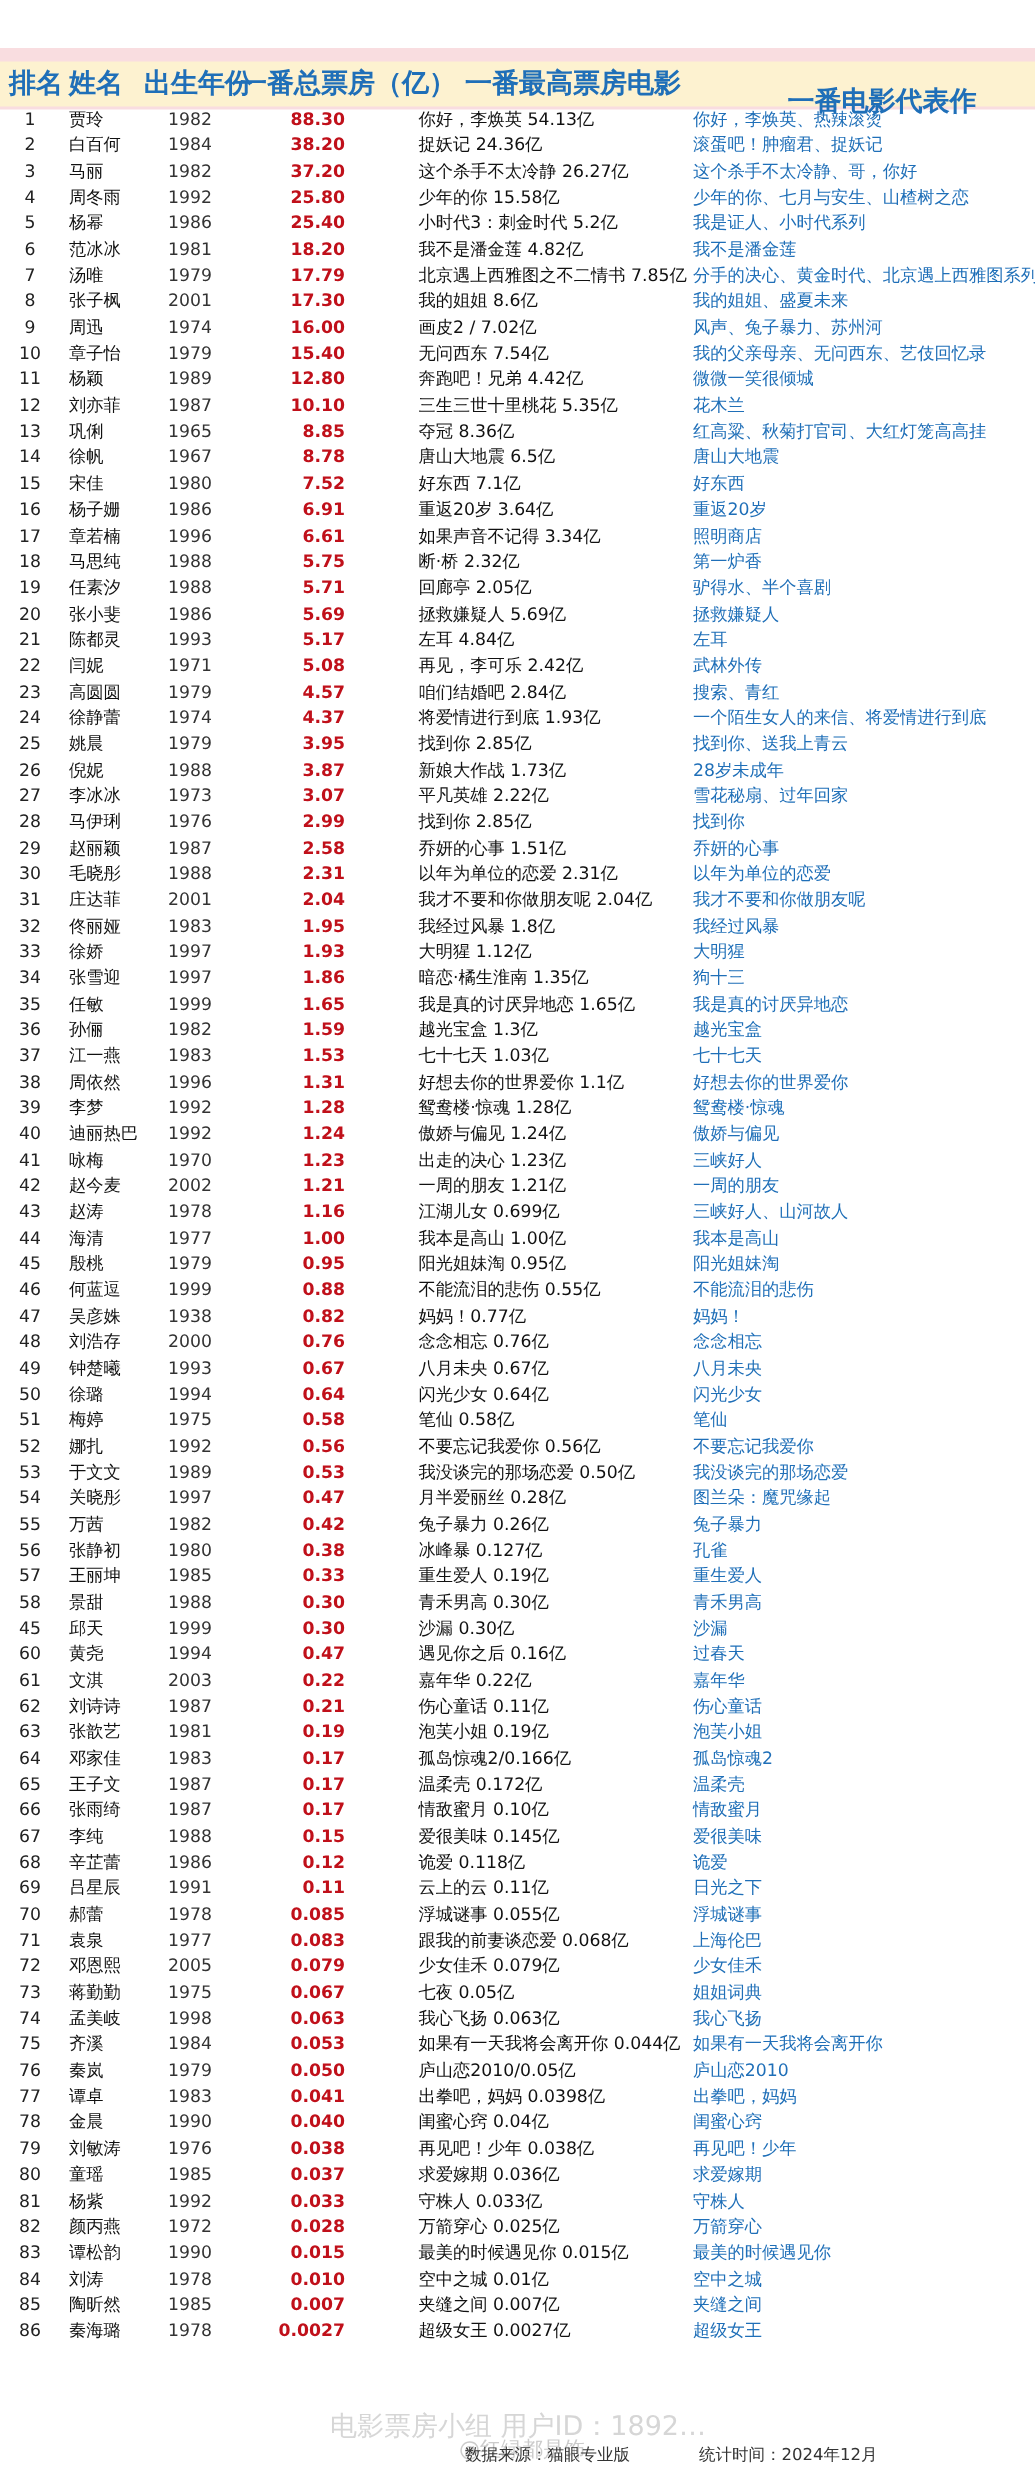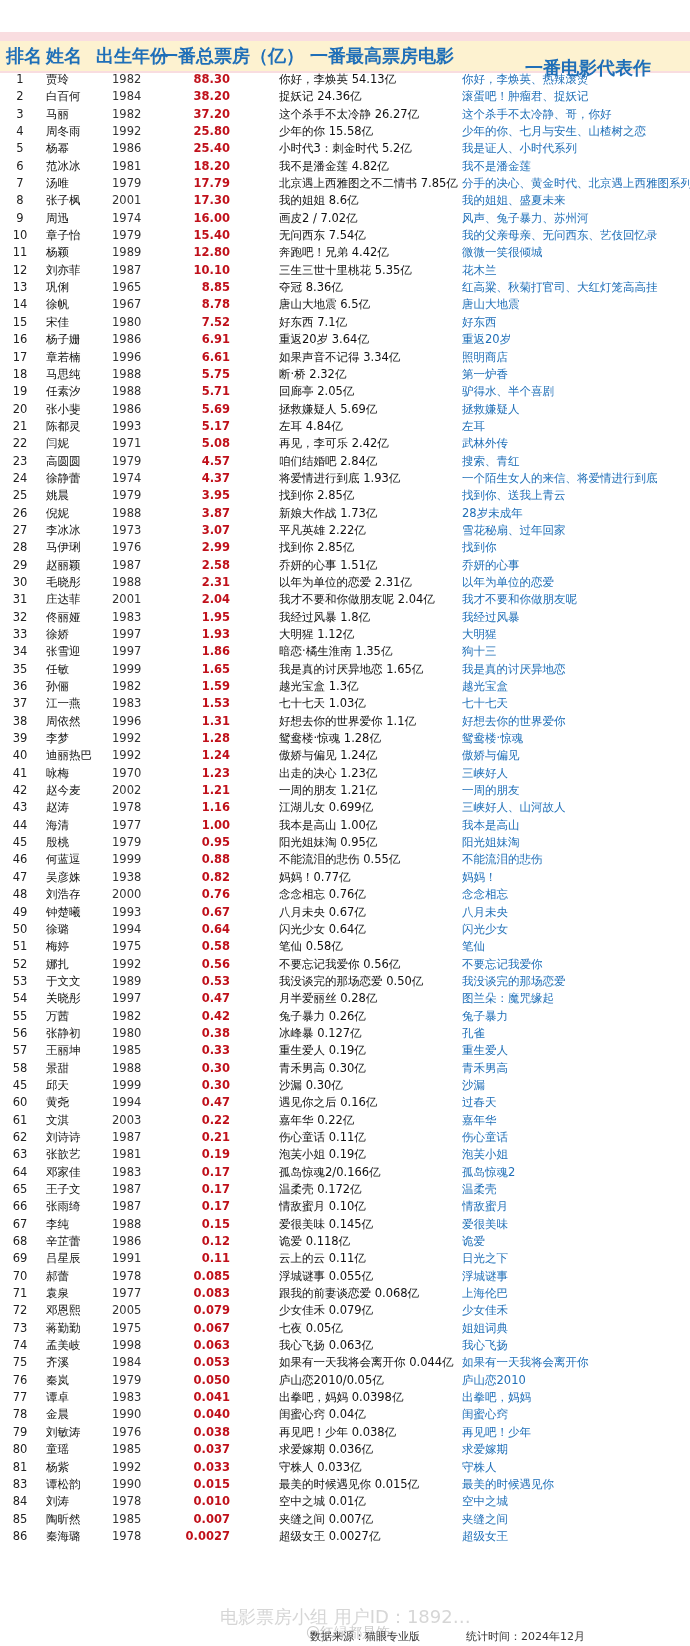--- a/index.html
+++ b/index.html
@@ -704,20 +704,28 @@
     </div>
     <div class="row">
       <span class="c c-rank">81</span>
       <span class="c c-name">杨紫</span>
       <span class="c c-year">1992</span>
       <span class="c c-total">0.033</span>
       <span class="c c-top">守株人 0.033亿</span>
       <span class="c c-rep">守株人</span>
     </div>
     <div class="row">
+      <span class="c c-rank">82</span>
+      <span class="c c-name">颜丙燕</span>
+      <span class="c c-year">1972</span>
+      <span class="c c-total">0.028</span>
+      <span class="c c-top">万箭穿心 0.025亿</span>
+      <span class="c c-rep">万箭穿心</span>
+    </div>
+    <div class="row">
       <span class="c c-rank">83</span>
       <span class="c c-name">谭松韵</span>
       <span class="c c-year">1990</span>
       <span class="c c-total">0.015</span>
       <span class="c c-top">最美的时候遇见你 0.015亿</span>
       <span class="c c-rep">最美的时候遇见你</span>
     </div>
     <div class="row">
       <span class="c c-rank">84</span>
       <span class="c c-name">刘涛</span>

